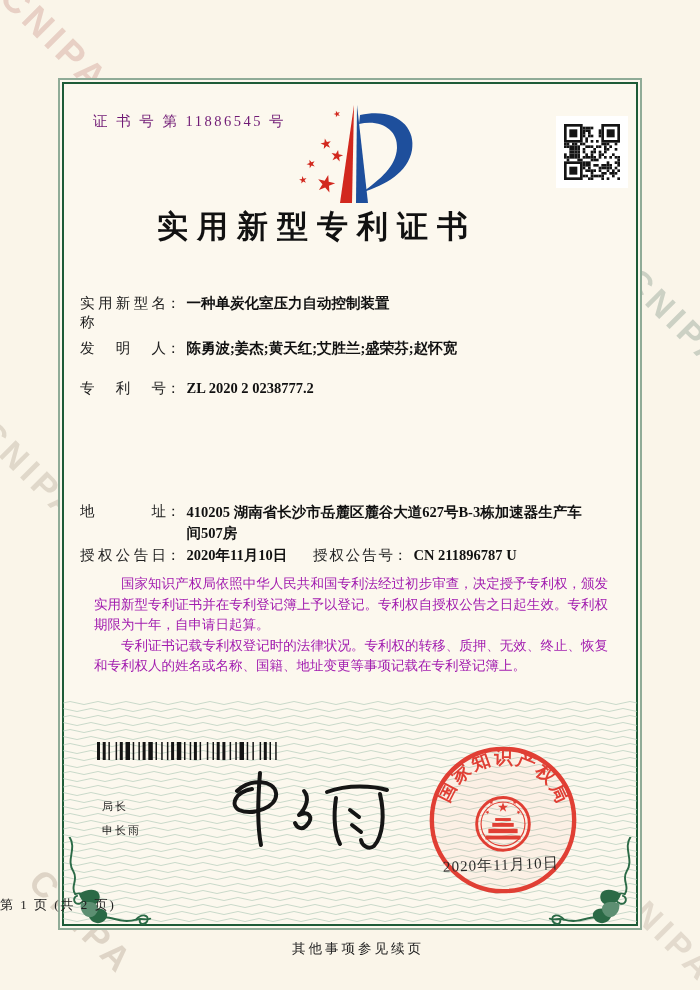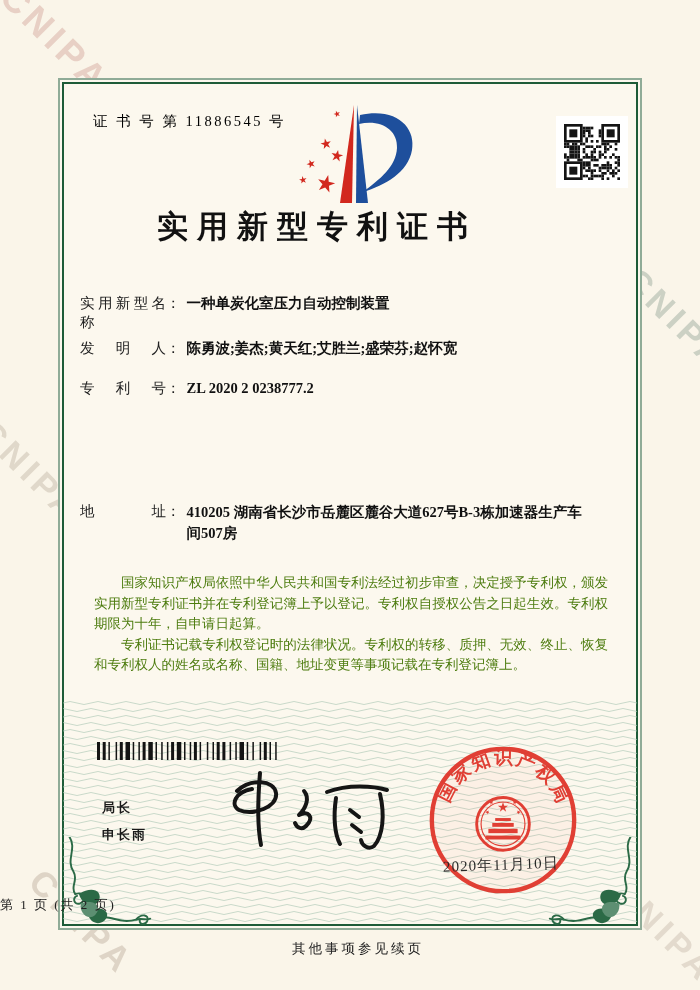--- a/index.html
+++ b/index.html
@@ -11,44 +11,44 @@
   
   .wm { position:absolute; font-family:"Liberation Sans","DejaVu Sans",sans-serif; font-weight:bold;
         letter-spacing:5px; transform:rotate(45deg); white-space:nowrap; pointer-events:none; }
 
   
   .cert-border { position:absolute; left:58px; top:78px; width:584px; height:852px;
                  border:2px solid #8fab97; padding:2px; background:#fcf8ee; }
   .cert-border-inner { width:100%; height:100%; border:2.5px solid #1e5c38; }
 
   
-  .cert-no { position:absolute; left:93px; top:112px; font-size:14.5px; letter-spacing:2.5px; color:#000000; }
+  .cert-no { position:absolute; left:93px; top:112px; font-size:14.5px; letter-spacing:2.5px; color:#701a75; }
   .title { position:absolute; left:0; top:206px; width:634px; text-align:center;
            font-size:31px; font-weight:bold; letter-spacing:9px; color:#111; }
 
   
   .field { position:absolute; left:80px; font-size:14.5px; line-height:19px; }
   .f-label { display:inline-block; width:86px; text-align:justify; text-align-last:justify;
              vertical-align:top; color:#222; }
   .f-label::after { content:""; }
   .f-colon { vertical-align:top; }
   .f-value { display:inline-block; font-weight:bold; color:#111; vertical-align:top; margin-left:6px; }
   .f-value.addr { width:402px; line-height:21px; }
   .pair2 { position:absolute; left:233px; top:0; white-space:nowrap; }
   .pair2 .f-label { width:80px; }
 
   
   .paras { position:absolute; left:94px; top:574px; width:514px; }
-  .paras p { font-size:13.5px; line-height:20.5px; text-indent:2em; text-align:justify; color:#4d7c0f;font-family:Liberation Mono, monospace; }
+  .paras p { font-size:13.5px; line-height:20.5px; text-indent:2em; text-align:justify; color:#a21caf; }
 
   
   #waves { position:absolute; left:63px; top:700px; pointer-events:none; }
   .ornament { position:absolute; width:95px; height:95px; }
 
-  .director { position:absolute; left:102px; top:799px; font-size:13px; font-weight:bold;
+  .director { position:absolute; left:102px; top:799px; font-size:11px; font-weight:normal;
               font-family:"Liberation Sans","DejaVu Sans",sans-serif; color:#1a1a1a; }
   .director div { margin-bottom:9px; letter-spacing:2px; }
 
   .page-info { position:absolute; left:0; top:896px; width:564px; text-align:left;
                font-size:13px; letter-spacing:2px; color:#222; }
   .cont-note { position:absolute; left:8px; top:940px; width:700px; text-align:center;
                font-size:13.5px; letter-spacing:3px; color:#222; }
 
   .qr-patch { position:absolute; left:556px; top:116px; width:72px; height:72px; background:#fff; }
 </style>
@@ -317,20 +317,26 @@
   </div>
   <div class="field" style="top:339px;">
     <span class="f-label">发明人</span><span class="f-colon">：</span><span class="f-value">陈勇波;姜杰;黄天红;艾胜兰;盛荣芬;赵怀宽</span>
   </div>
   <div class="field" style="top:379px;">
     <span class="f-label">专利号</span><span class="f-colon">：</span><span class="f-value">ZL 2020 2 0238777.2</span>
   </div>
   <div class="field" style="top:502px;">
     <span class="f-label">地址</span><span class="f-colon">：</span><span class="f-value addr">410205 湖南省长沙市岳麓区麓谷大道627号B-3栋加速器生产车间507房</span>
   </div>
+  <div class="field" style="top:546px;">
+    <span class="f-label">授权公告日</span><span class="f-colon">：</span><span class="f-value">2020年11月10日</span>
+    <span class="pair2">
+      <span class="f-label">授权公告号</span><span class="f-colon">：</span><span class="f-value">CN 211896787 U</span>
+    </span>
+  </div>
 
   <div class="paras">
     <p>国家知识产权局依照中华人民共和国专利法经过初步审查，决定授予专利权，颁发实用新型专利证书并在专利登记簿上予以登记。专利权自授权公告之日起生效。专利权期限为十年，自申请日起算。</p>
     <p>专利证书记载专利权登记时的法律状况。专利权的转移、质押、无效、终止、恢复和专利权人的姓名或名称、国籍、地址变更等事项记载在专利登记簿上。</p>
   </div>
 
   <svg id="barcode" class="abs" style="left:97px; top:742px;" width="190" height="18" viewBox="0 0 190 18">
       <rect x="0.0" y="0" width="3" height="18" fill="#141414"></rect>
       <rect x="5.7" y="0" width="3" height="18" fill="#141414"></rect>
       <rect x="11.4" y="0" width="1.5" height="18" fill="#141414"></rect>

